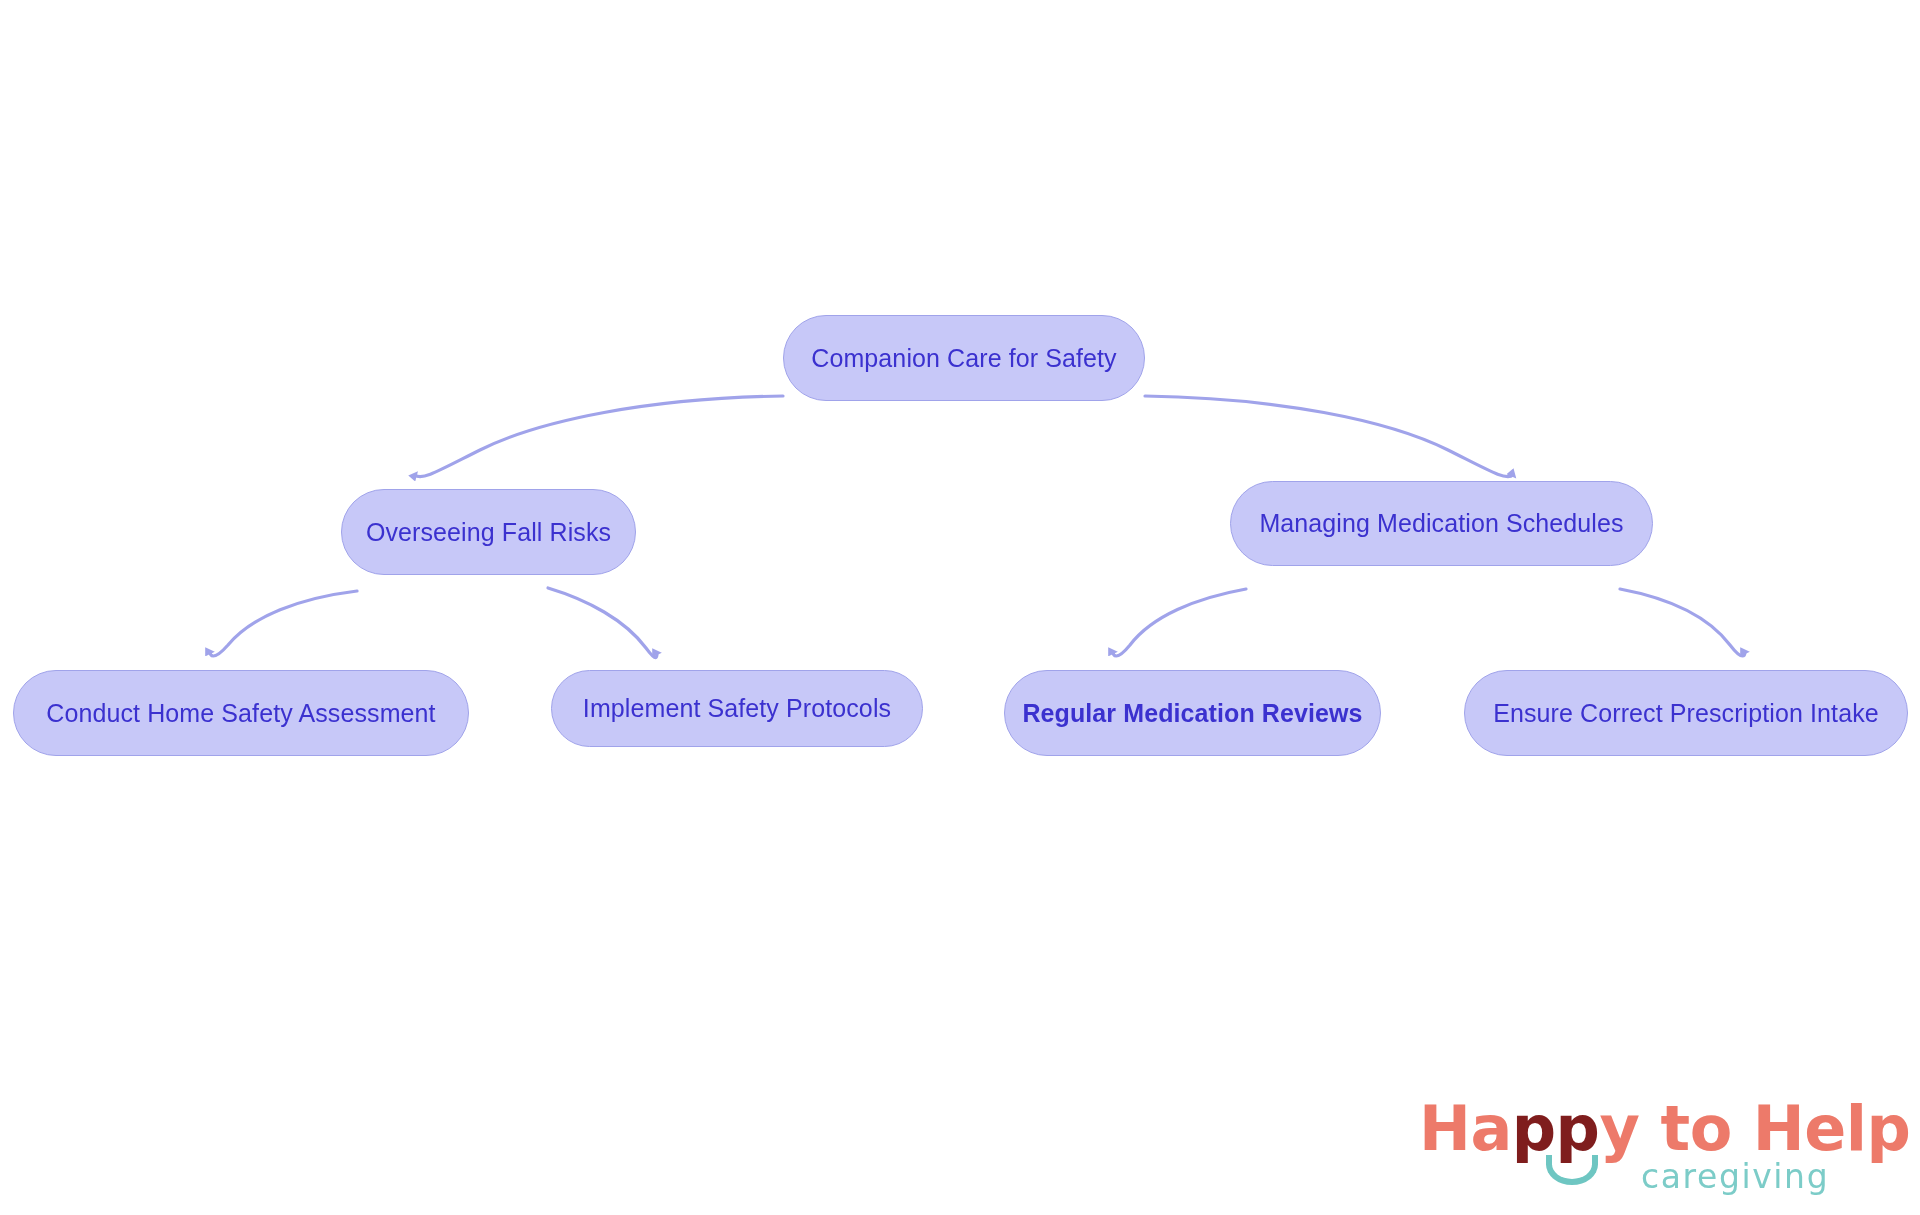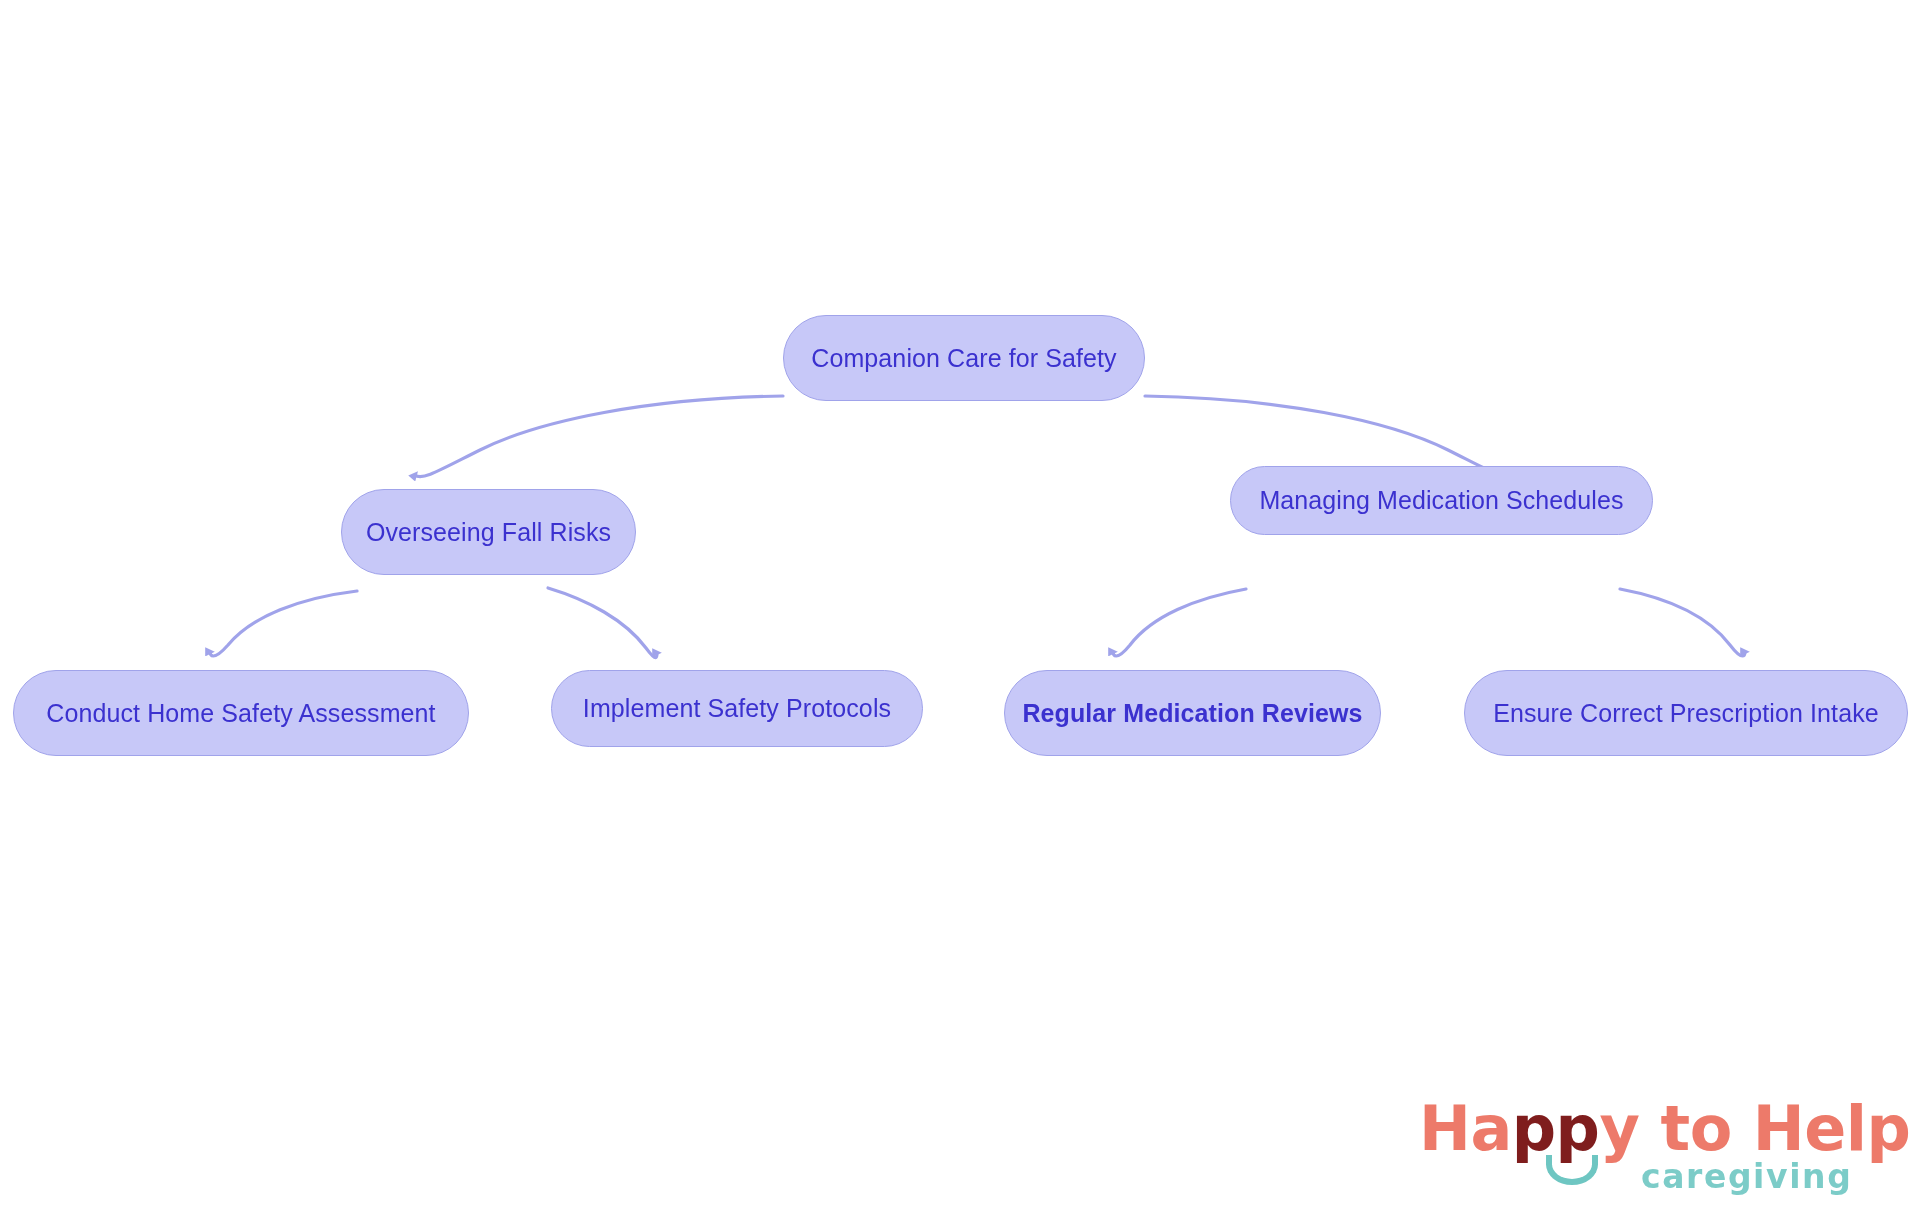--- a/index.html
+++ b/index.html
@@ -40,21 +40,21 @@
     font-size: 25px;
     font-weight: 400;
     letter-spacing: 0.1px;
     line-height: 1;
     white-space: nowrap;
     padding: 17px 22px;
     text-align: center;
   }
   .node-root   { left: 783px;  top: 315px; width: 362px; height: 86px; }
   .node-b1     { left: 341px;  top: 489px; width: 295px; height: 86px; }
-  .node-b2     { left: 1230px; top: 466px; width: 423px; height: 69px; justify-content: center; }
+  .node-b2     { left: 1230px; top: 481px; width: 423px; height: 85px; justify-content: center; }
   .node-l1     { left: 13px;   top: 670px; width: 456px; height: 86px; text-align: center; }
   .node-l2     { left: 551px;  top: 670px; width: 372px; height: 77px; }
   .node-l3     { left: 1004px; top: 670px; width: 377px; height: 86px; font-weight: bold; }
   .node-l4     { left: 1464px; top: 670px; width: 444px; height: 86px; }
 
   
   #logo {
     position: absolute;
     left: 1419px;
     top: 1098px;
@@ -85,21 +85,21 @@
     border-top: none;
     border-bottom-left-radius: 40px 32px;
     border-bottom-right-radius: 40px 32px;
   }
   .logo-sub {
     position: absolute;
     left: 222px;
     top: 62px;
     font-family: "DejaVu Sans", sans-serif;
     font-size: 33px;
-    font-weight: 700;
+    font-weight: 400;
     letter-spacing: 1.6px;
     color: #7cccc8;
     white-space: nowrap;
     line-height: 1;
   }
 </style>
 </head>
 <body>
 
 <div id="canvas">

